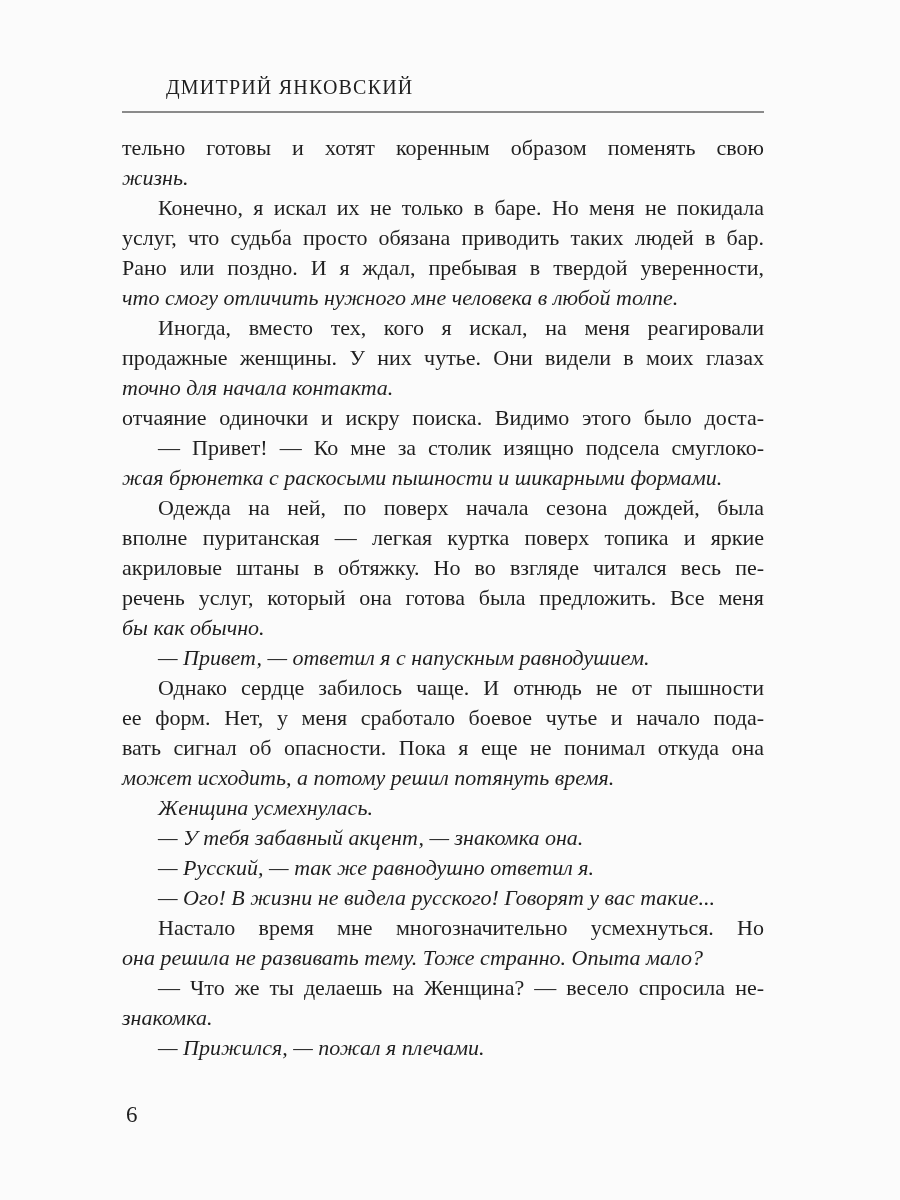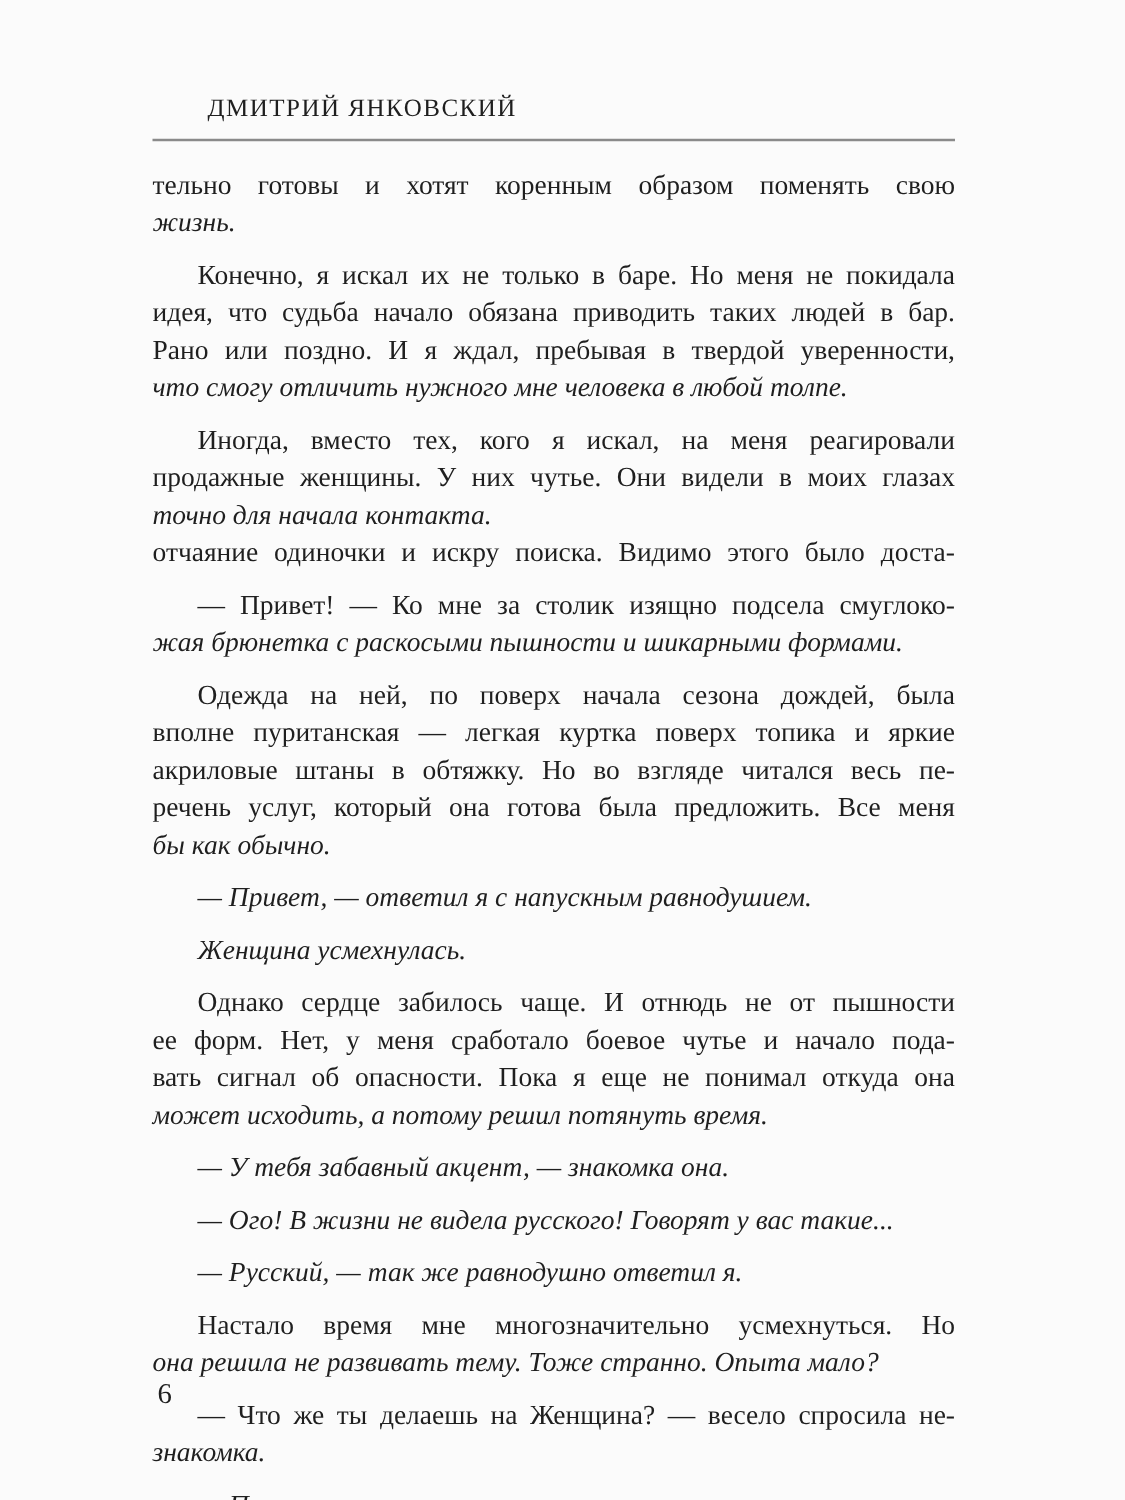--- a/index.html
+++ b/index.html
@@ -41,21 +41,20 @@
     width: 642px;
     font-size: 22px;
     line-height: 30px;
   }
   .paragraph {
     margin: 0;
     padding: 0;
   }
   .paragraph.indent .line:first-child {
     text-indent: 36px;
-    margin-top: 12px;
   }
   .line {
     text-align: justify;
     text-align-last: justify;
     white-space: normal;
   }
   .line.last {
     text-align-last: left;
     font-style: italic;
   }
@@ -73,21 +72,21 @@
 <div class="book-page">
   <div class="running-head">ДМИТРИЙ ЯНКОВСКИЙ</div>
   <div class="head-rule"></div>
   <div class="text-block">
       <div class="paragraph">
         <div class="line">тельно готовы и хотят коренным образом поменять свою</div>
         <div class="line last">жизнь.</div>
       </div>
       <div class="paragraph indent">
         <div class="line">Конечно, я искал их не только в баре. Но меня не покидала</div>
-        <div class="line">идея, что судьба начало обязана приводить таких людей в бар.</div>
+        <div class="line">услуг, что судьба просто обязана приводить таких людей в бар.</div>
         <div class="line">Рано или поздно. И я ждал, пребывая в твердой уверенности,</div>
         <div class="line last">что смогу отличить нужного мне человека в любой толпе.</div>
       </div>
       <div class="paragraph indent">
         <div class="line">Иногда, вместо тех, кого я искал, на меня реагировали</div>
         <div class="line">продажные женщины. У них чутье. Они видели в моих глазах</div>
         <div class="line last">точно для начала контакта.</div>
         <div class="line">отчаяние одиночки и искру поиска. Видимо этого было доста-</div>
       </div>
       <div class="paragraph indent">
@@ -98,36 +97,36 @@
         <div class="line">Одежда на ней, по поверх начала сезона дождей, была</div>
         <div class="line">вполне пуританская — легкая куртка поверх топика и яркие</div>
         <div class="line">акриловые штаны в обтяжку. Но во взгляде читался весь пе-</div>
         <div class="line">речень услуг, который она готова была предложить. Все меня</div>
         <div class="line last">бы как обычно.</div>
       </div>
       <div class="paragraph indent">
         <div class="line last">— Привет, — ответил я с напускным равнодушием.</div>
       </div>
       <div class="paragraph indent">
-        <div class="line last">Женщина усмехнулась.</div>
-      </div>
-      <div class="paragraph indent">
         <div class="line">Однако сердце забилось чаще. И отнюдь не от пышности</div>
         <div class="line">ее форм. Нет, у меня сработало боевое чутье и начало пода-</div>
         <div class="line">вать сигнал об опасности. Пока я еще не понимал откуда она</div>
         <div class="line last">может исходить, а потому решил потянуть время.</div>
       </div>
       <div class="paragraph indent">
+        <div class="line last">Женщина усмехнулась.</div>
+      </div>
+      <div class="paragraph indent">
         <div class="line last">— У тебя забавный акцент, — знакомка она.</div>
       </div>
       <div class="paragraph indent">
-        <div class="line last">— Ого! В жизни не видела русского! Говорят у вас такие...</div>
+        <div class="line last">— Русский, — так же равнодушно ответил я.</div>
       </div>
       <div class="paragraph indent">
-        <div class="line last">— Русский, — так же равнодушно ответил я.</div>
+        <div class="line last">— Ого! В жизни не видела русского! Говорят у вас такие...</div>
       </div>
       <div class="paragraph indent">
         <div class="line">Настало время мне многозначительно усмехнуться. Но</div>
         <div class="line last">она решила не развивать тему. Тоже странно. Опыта мало?</div>
       </div>
       <div class="paragraph indent">
         <div class="line">— Что же ты делаешь на Женщина? — весело спросила не-</div>
         <div class="line last">знакомка.</div>
       </div>
       <div class="paragraph indent">

